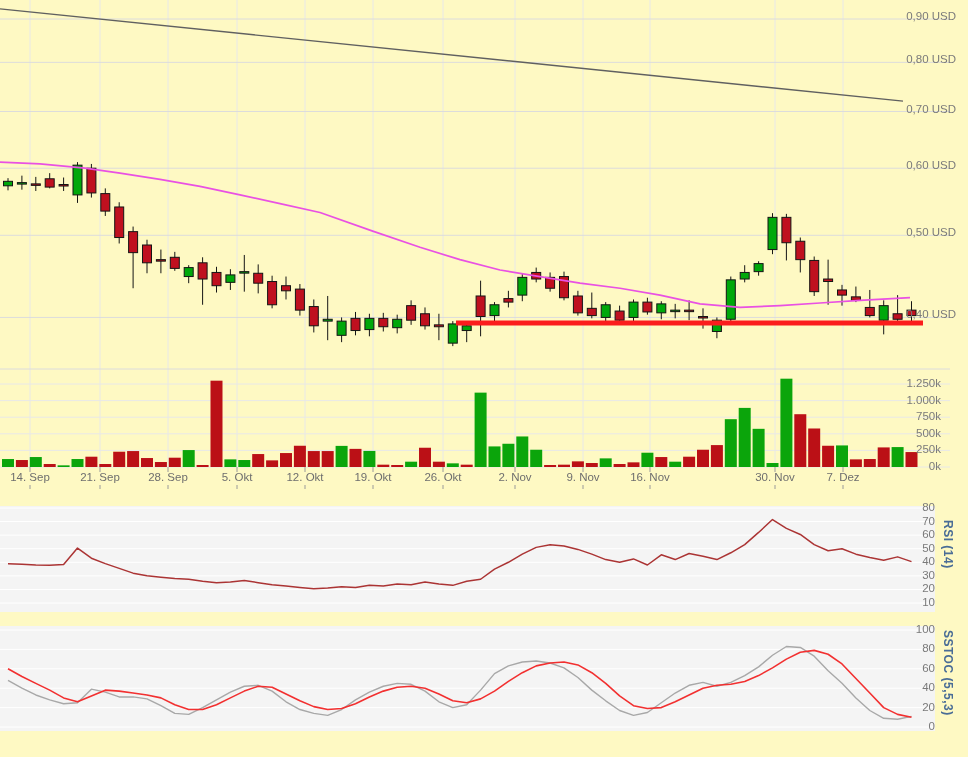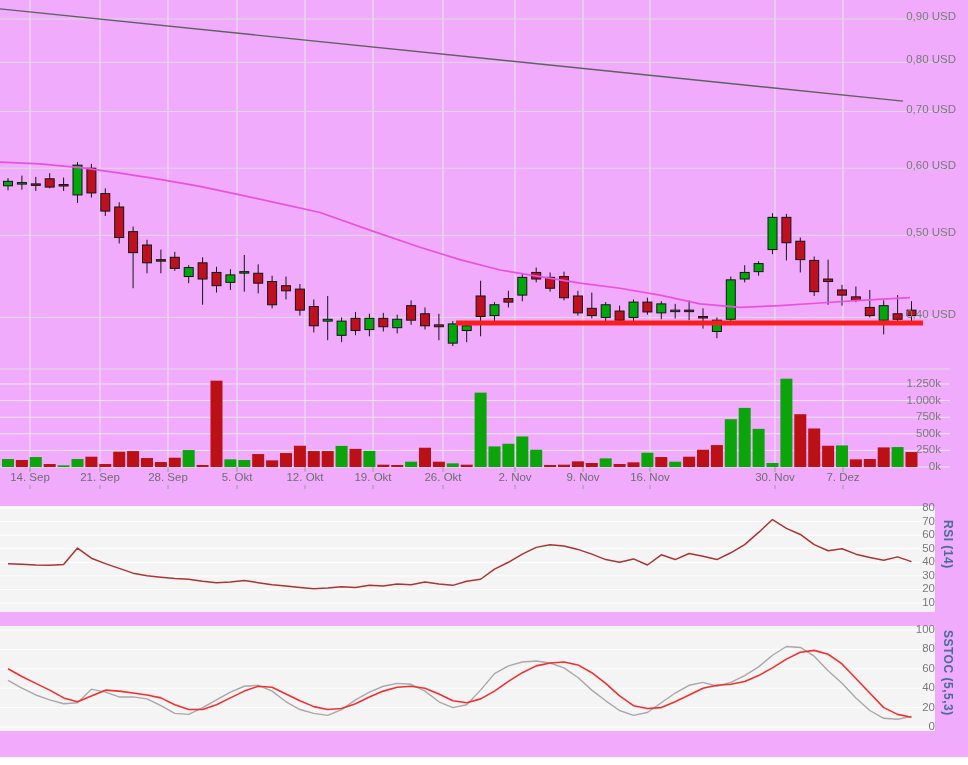--- a/index.html
+++ b/index.html
@@ -1,16 +1,16 @@
 <!DOCTYPE html>
 <html><head>
 <meta charset="utf-8">
 <style>
   html,body{margin:0;padding:0;background:#ffffff;}
-  .stage{position:relative;width:968px;height:757px;background:#f0abfc;overflow:hidden;
+  .stage{position:relative;width:968px;height:757px;background:#fef9c3;overflow:hidden;
          font-family:"Liberation Sans",sans-serif;}
   svg{position:absolute;left:0;top:0;}
   .vlabel{position:absolute;writing-mode:vertical-rl;font-weight:bold;font-size:12px;
           color:#4a6d96;letter-spacing:0.5px;user-select:none;}
   .vlabel.rsi{left:941px;top:520px;}
   .vlabel.stoch{left:941px;top:630px;}
 </style>
 </head>
 <body>
 

